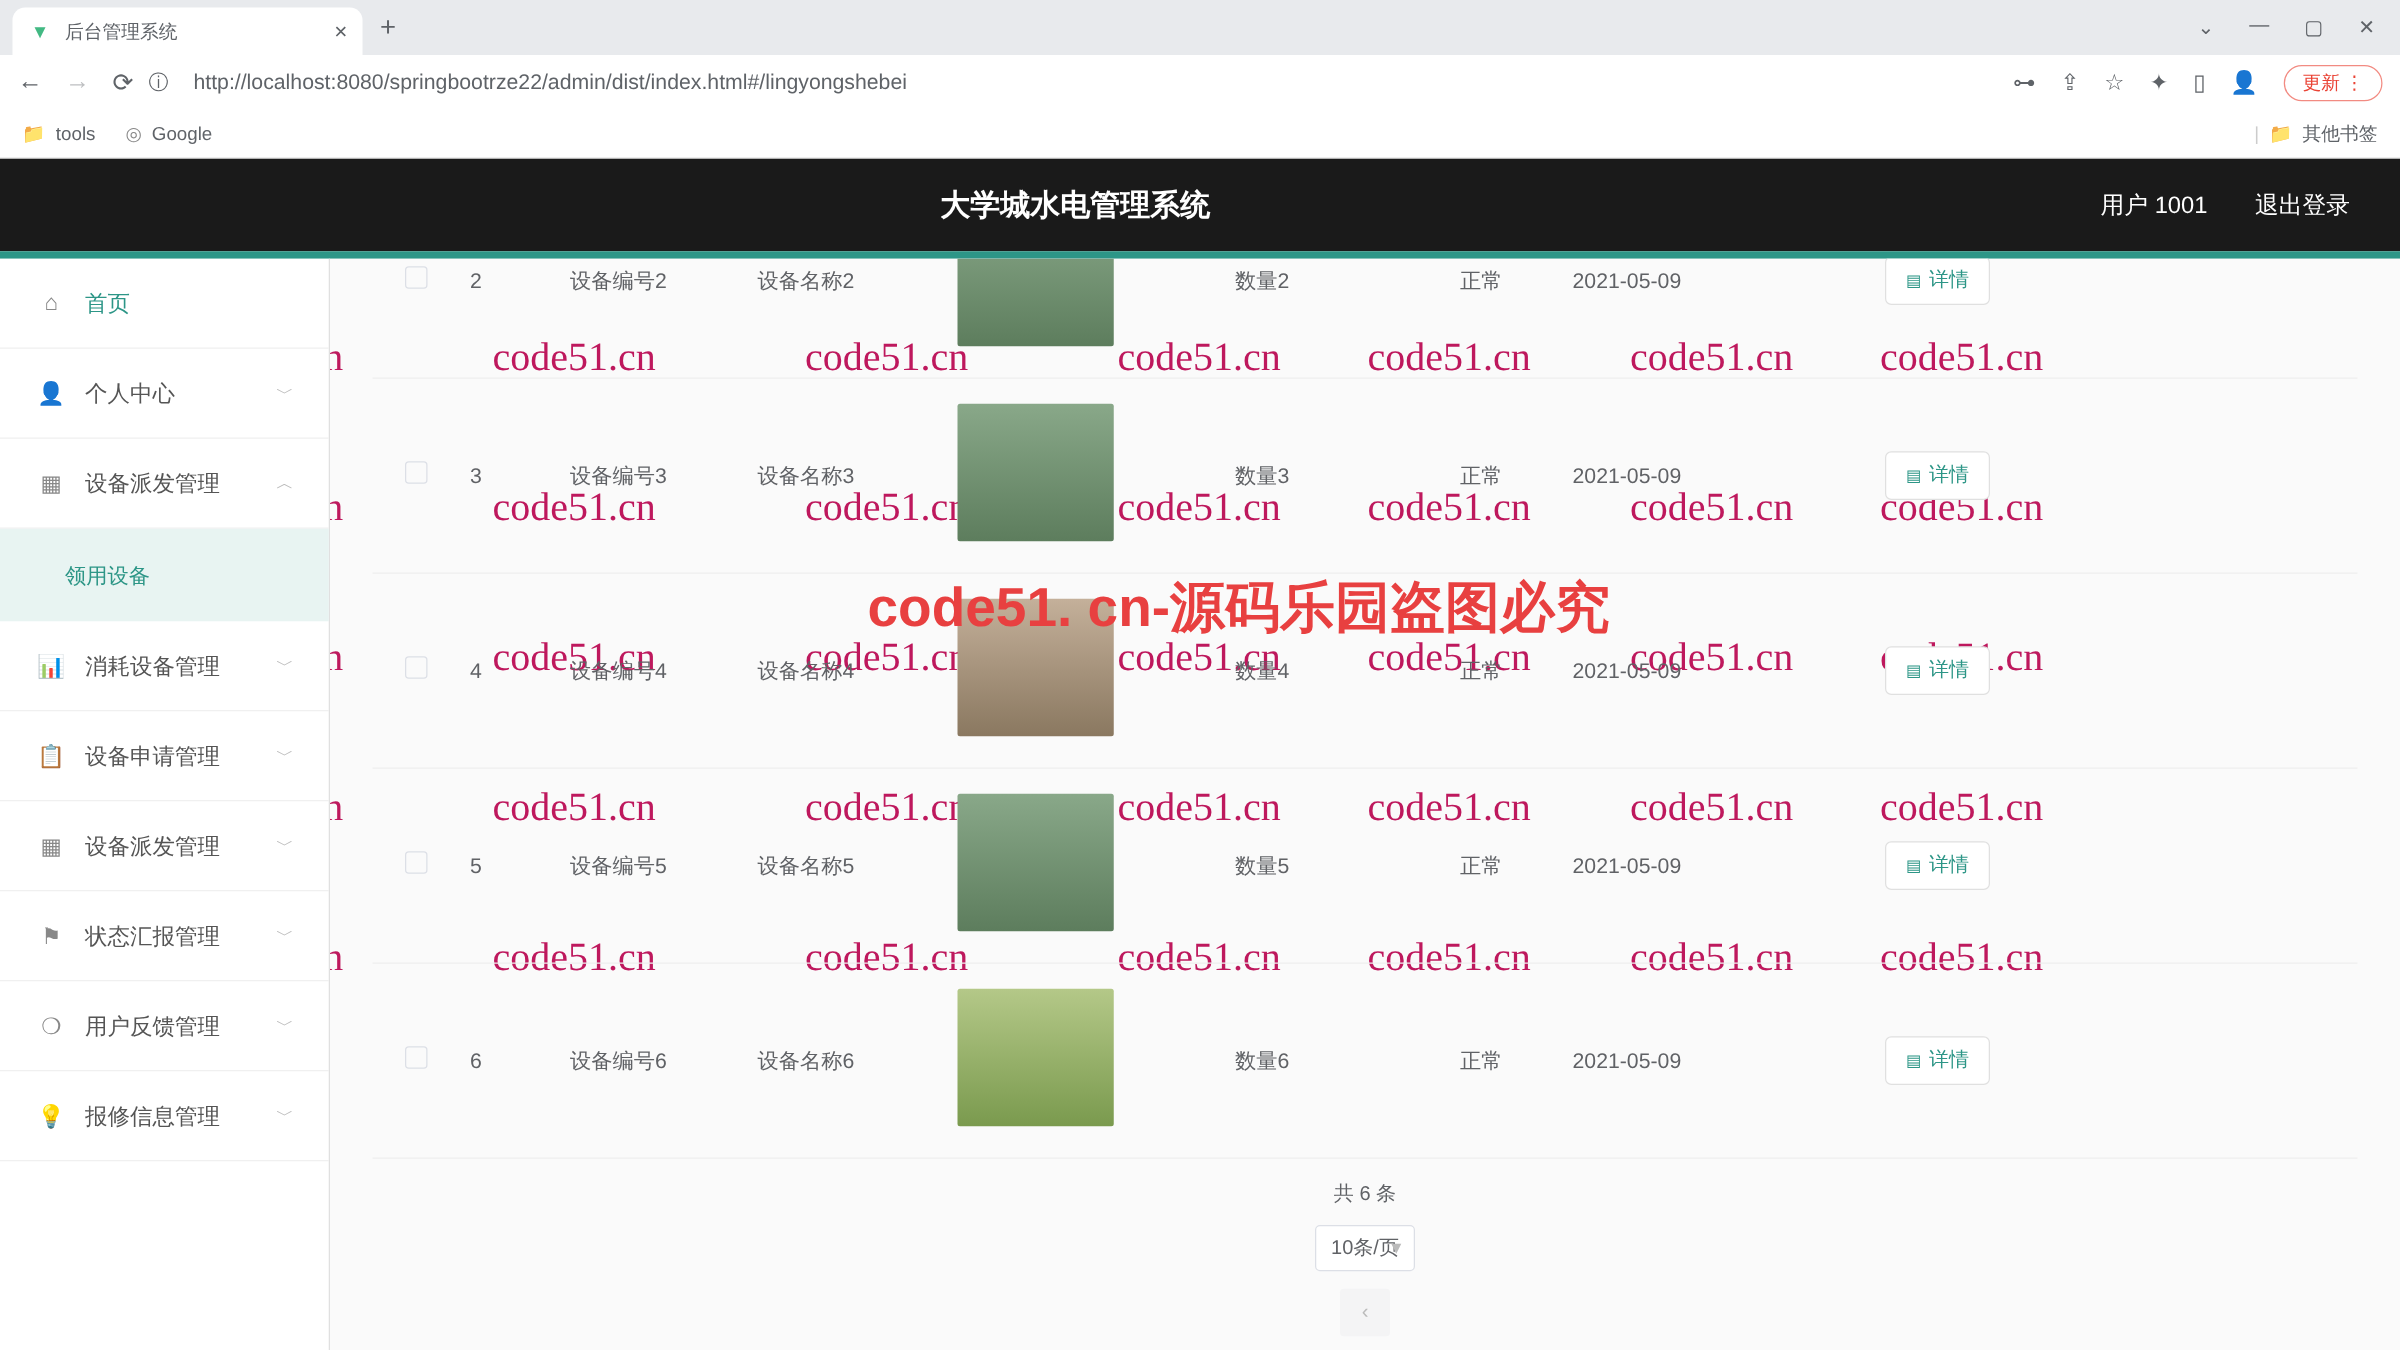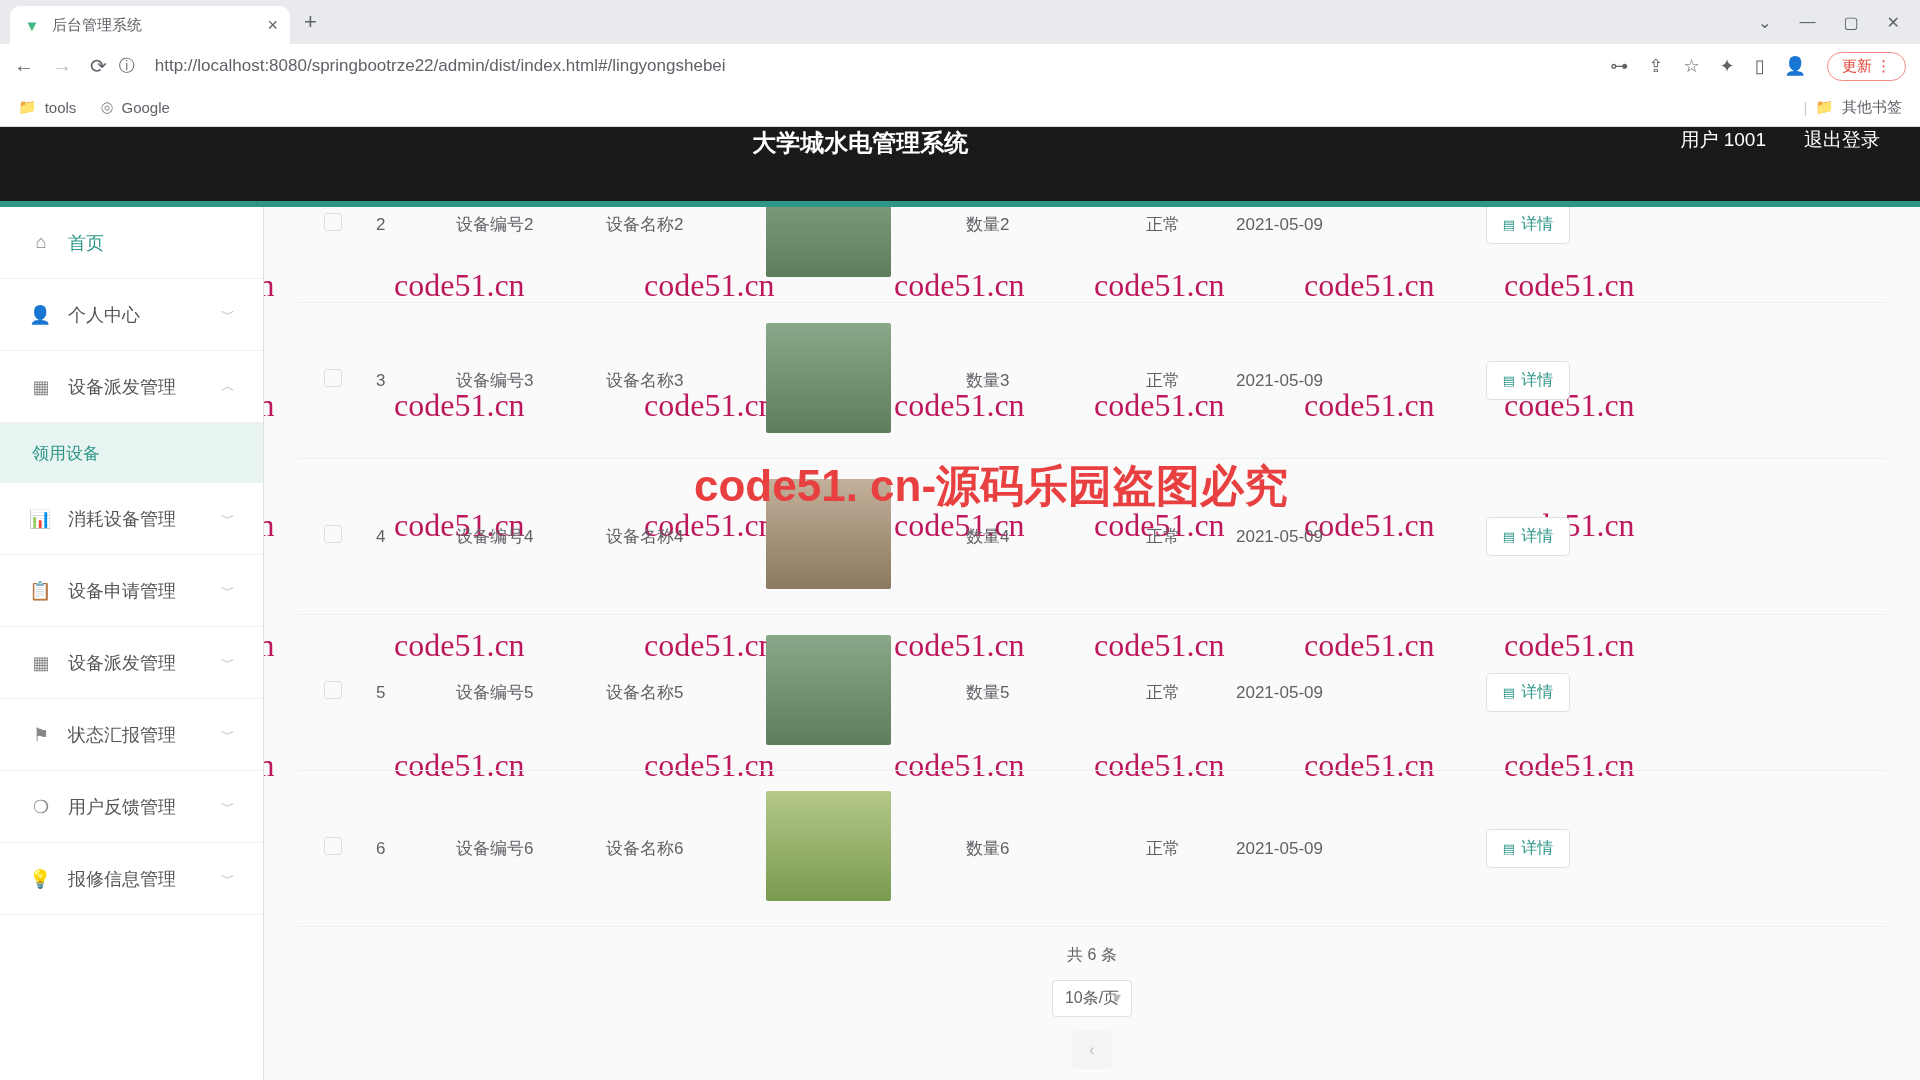--- a/index.html
+++ b/index.html
@@ -18,44 +18,44 @@
     .nav-btns { display: flex; gap: 18px; color: #5f6368; font-size: 20px; }
     .url-box { flex: 1; font-size: 17px; color: #5f6368; padding-left: 8px; display: flex; align-items: center; }
     .right-icons { display: flex; gap: 20px; color: #5f6368; font-size: 18px; align-items: center; }
     .update-btn { border: 1px solid #f28b82; color: #ea4335; border-radius: 16px; padding: 4px 14px; font-size: 15px; display: flex; align-items: center; gap: 4px; }
     
     .bookmarks { display: flex; align-items: center; height: 38px; padding: 0 18px; gap: 24px; font-size: 15px; color: #5f6368; }
     .bookmark { display: flex; align-items: center; gap: 8px; }
     .bookmarks-right { margin-left: auto; display: flex; align-items: center; gap: 8px; }
     .folder-icon { color: #f6b73c; }
     
-    .app-header { height: 74px; background: #1a1a1a; display: flex; align-items: flex-start; padding: 0 40px; color: #fff; }
+    .app-header { height: 74px; background: #1a1a1a; display: flex; align-items: center; padding: 0 40px; color: #fff; }
     .app-title { flex: 1; text-align: center; font-size: 24px; font-weight: bold; }
     .user-info { font-size: 19px; margin-right: 38px; }
     .logout { font-size: 19px; cursor: pointer; }
     .accent-bar { height: 6px; background: #2d9687; }
     
     .app-body { display: flex; height: calc(100% - 44px - 44px - 38px - 74px - 6px); }
     .sidebar { width: 264px; background: #fff; border-right: 1px solid #e0e0e0; }
     .menu-item { display: flex; align-items: center; height: 72px; padding: 0 28px; color: #555; font-size: 18px; border-bottom: 1px solid #f0f0f0; cursor: pointer; }
     .menu-item.active { color: #2d9687; font-weight: 500; }
     .menu-icon { width: 26px; margin-right: 14px; color: #888; display: inline-flex; align-items: center; justify-content: center; }
     .menu-chevron { margin-left: auto; color: #bbb; font-size: 14px; }
-    .submenu-item { display: flex; align-items: center; height: 60px; padding-left: 32px; color: #2d9687; font-size: 17px; background: #e8f4f2; cursor: pointer; }
+    .submenu-item { display: flex; align-items: center; height: 74px; padding-left: 52px; color: #2d9687; font-size: 17px; background: #e8f4f2; cursor: pointer; }
     
     .content { flex: 1; background: #fafafa; padding: 0 34px; overflow: hidden; position: relative; }
     .table { width: 100%; }
     .row { display: flex; align-items: center; border-bottom: 1px solid #eee; }
     .cell { padding: 20px 8px; font-size: 17px; color: #606266; }
     .c-check { width: 70px; text-align: center; }
     .c-idx { width: 80px; }
     .c-code { width: 150px; }
     .c-name { width: 160px; }
     .c-img { width: 200px; }
-    .c-qty { width: 140px; }
+    .c-qty { width: 140px; margin-left: 22px; }
     .c-status { width: 130px; text-align: center; }
     .c-date { width: 200px; }
     .c-action { width: 200px; text-align: center; }
     .thumb { width: 125px; height: 110px; background: #6b8b6b; border-radius: 2px; display: inline-block; }
     .thumb.park { background: linear-gradient(180deg, #89a889 0%, #5d7d5d 100%); }
     .thumb.bldg { background: linear-gradient(180deg, #c4b09a 0%, #8a7860 100%); }
     .thumb.green { background: linear-gradient(180deg, #b4c888 0%, #7a9a4e 100%); }
     .checkbox { width: 18px; height: 18px; border: 1px solid #dcdfe6; border-radius: 3px; display: inline-block; }
     .detail-btn { display: inline-flex; align-items: center; gap: 6px; border: 1px solid #e0e0e0; border-radius: 5px; padding: 8px 16px; color: #2d9687; font-size: 16px; background: #fff; cursor: pointer; }
     

